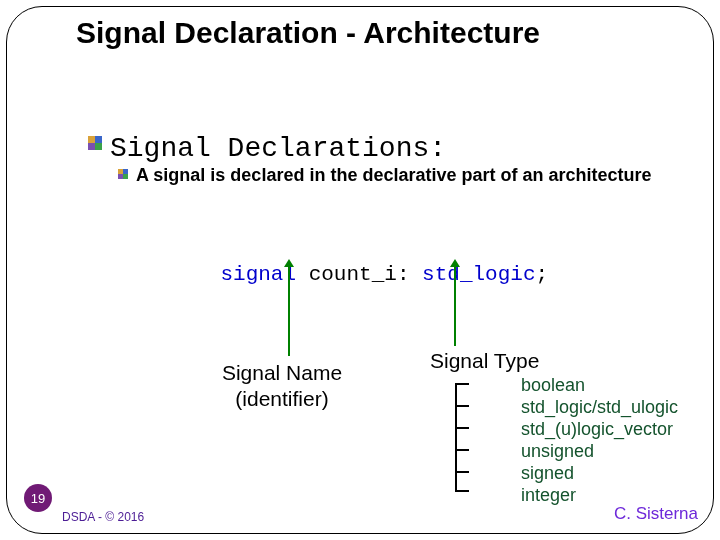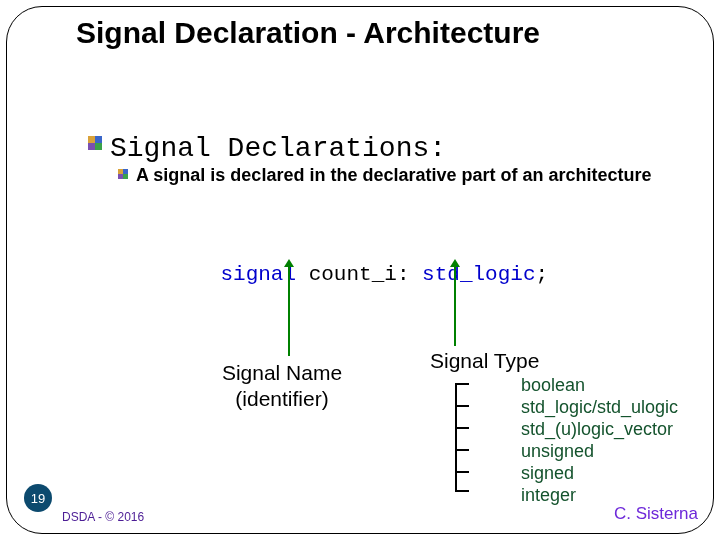--- a/index.html
+++ b/index.html
@@ -179,21 +179,21 @@
   .tree .t4 { top: 88px; }
   .tree .t5 { top: 107px; }
 
   .page-num {
     position: absolute;
     left: 24px;
     top: 484px;
     width: 28px;
     height: 28px;
     border-radius: 50%;
-    background: #0c4a6e;
+    background: #701a75;
     color: #fff;
     font-size: 13px;
     display: flex;
     align-items: center;
     justify-content: center;
   }
   .footer-left {
     position: absolute;
     left: 62px;
     bottom: 16px;

